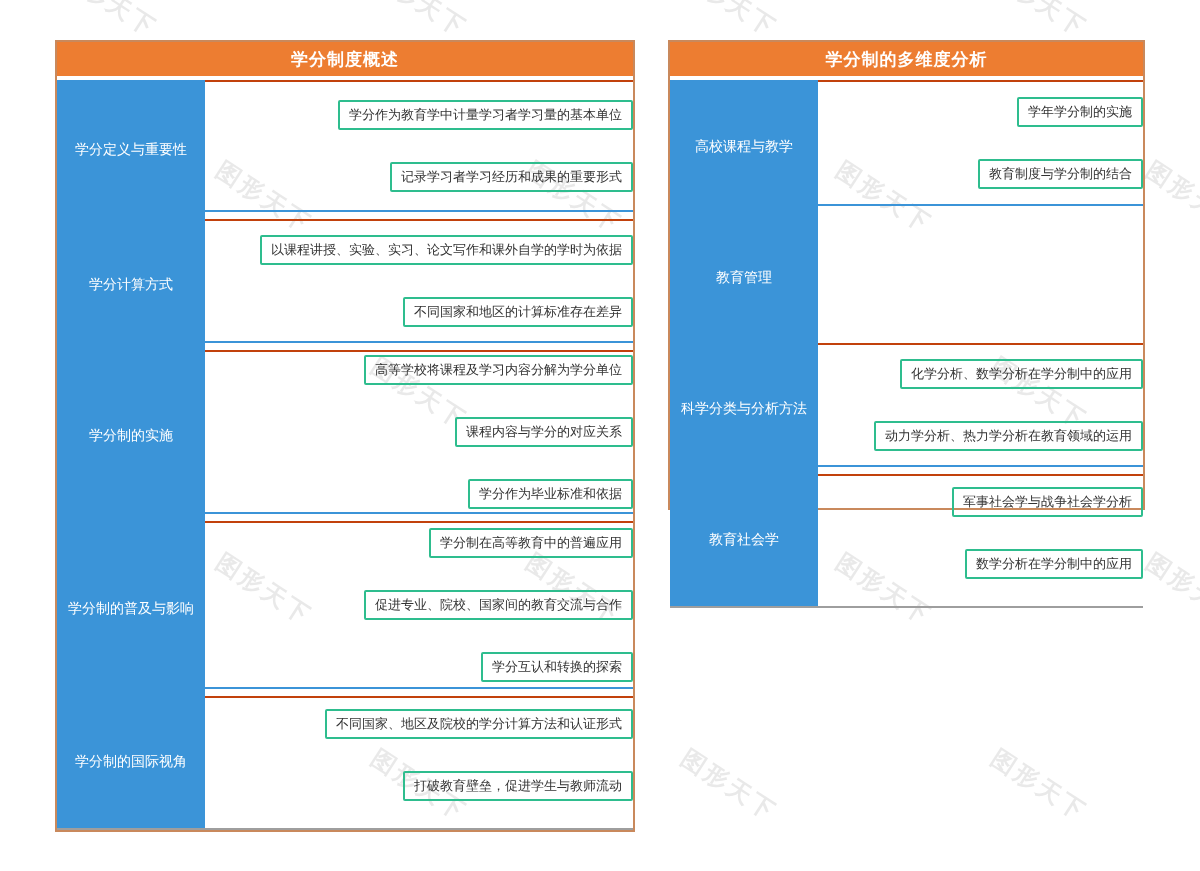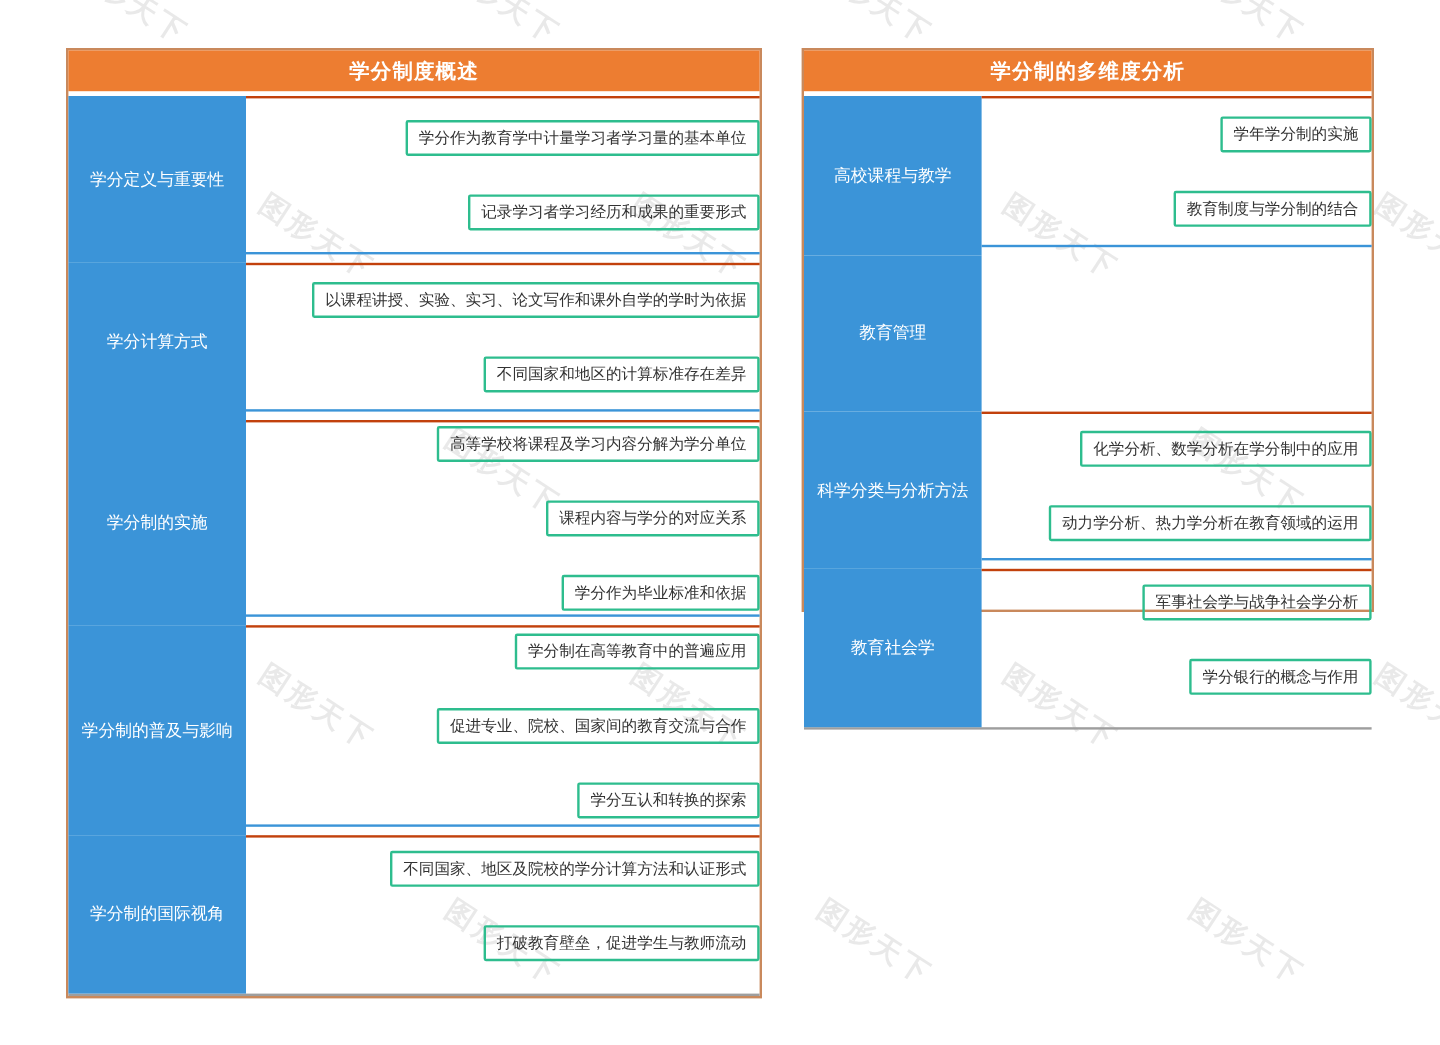--- a/index.html
+++ b/index.html
@@ -209,19 +209,19 @@
               <div class="item">化学分析、数学分析在学分制中的应用</div>
               <div class="item">动力学分析、热力学分析在教育领域的运用</div>
             </div>
           </div>
         </div>
         <div class="row" style="height: 132px;">
           <div class="row-label">教育社会学</div>
           <div class="row-content-wrap">
             <div class="row-content">
               <div class="item">军事社会学与战争社会学分析</div>
-              <div class="item">学分银行的概念与作用</div>
+              <div class="item">数学分析在学分制中的应用</div>
             </div>
           </div>
         </div>
       </div>
   </section>
 </div>
 
 </body></html>

